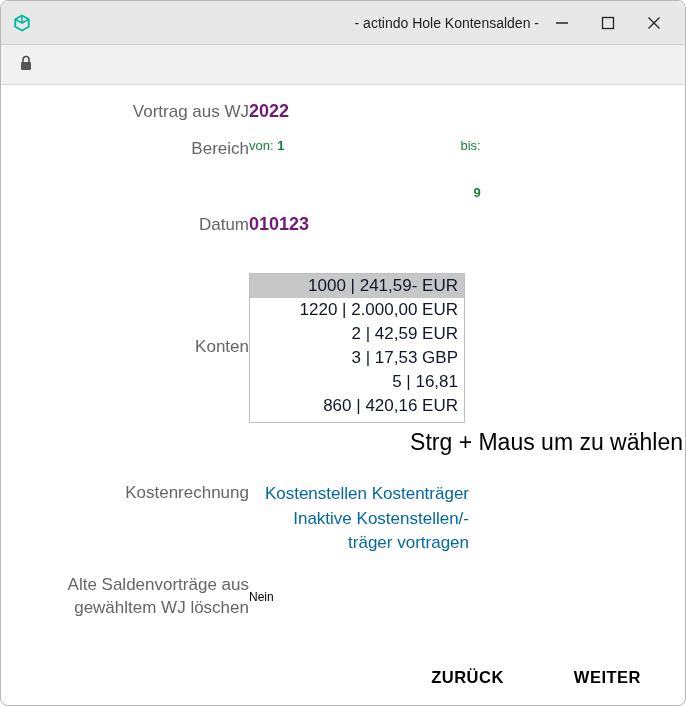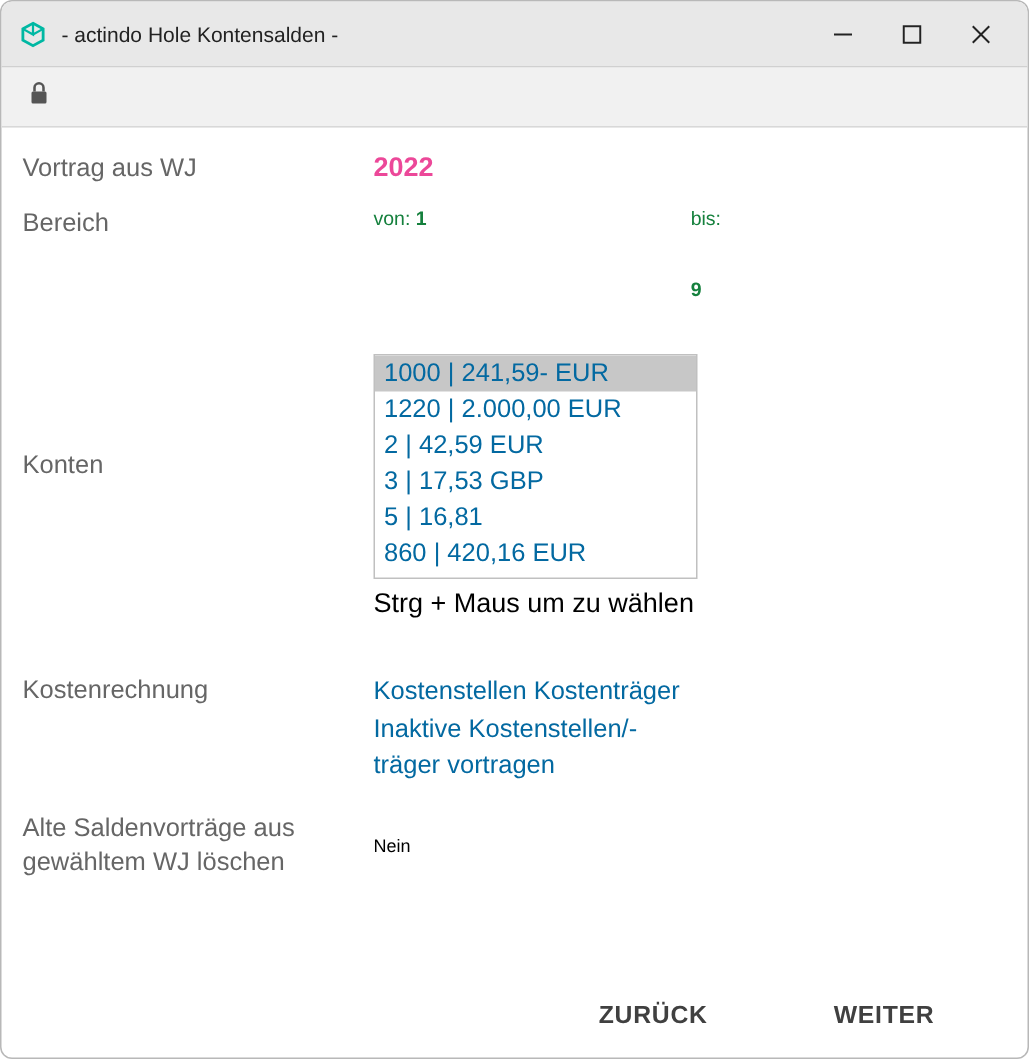--- a/index.html
+++ b/index.html
@@ -1,42 +1,42 @@
 <!DOCTYPE html>
 <html><head>
   <meta charset="utf-8">
   <style>
     * { margin: 0; padding: 0; box-sizing: border-box; font-family: 'Segoe UI', Arial, sans-serif; }
     body { width: 686px; height: 706px; background: #fff; }
-    .window { width: 100%; height: 100%; border: 1px solid #b8b8b8; border-radius: 8px; overflow: hidden; display: flex; flex-direction: column; background: #fff; }
+    .window { width: 100%; height: 100%; border: 1px solid #b8b8b8; border-radius: 8px; overflow: hidden; display: flex; flex-direction: column; background: #fff; text-align: right; }
     .titlebar { height: 44px; background: #e8e8e8; display: flex; align-items: center; padding-left: 12px; padding-right: 8px; border-bottom: 1px solid #d0d0d0; }
     .app-icon { width: 18px; height: 18px; margin-right: 10px; }
     .titlebar-title { flex: 1; font-size: 14px; color: #222; }
     .win-controls { display: flex; align-items: center; gap: 0; }
     .win-btn { width: 46px; height: 44px; display: flex; align-items: center; justify-content: center; cursor: default; }
     .win-btn svg { width: 14px; height: 14px; }
     .subbar { height: 40px; background: #f1f1f1; border-bottom: 1px solid #d8d8d8; display: flex; align-items: center; padding-left: 18px; }
-    .content { flex: 1; padding: 16px 20px 0 14px; display: flex; flex-direction: column; }
+    .content { flex: 1; padding: 16px 2px 0 14px; display: flex; flex-direction: column; }
     .form { flex: 1; }
     .row { display: flex; align-items: flex-start; margin-bottom: 18px; }
     .row.tight { margin-bottom: 14px; }
     .row.konten { align-items: center; margin-bottom: 6px; margin-top: 36px; }
     .lbl { width: 234px; font-size: 17px; color: #666; line-height: 1.35; }
-    .val { font-size: 18px; font-weight: 700; color: #ec4899; }
+    .val { font-size: 18px; font-weight: 700; color: #701a75; }
     .range-col { display: flex; flex-direction: column; }
     .range-top { font-size: 13px; color: #15803d; }
     .range-num { font-weight: 700; }
     .accounts-box { width: 216px; border: 1px solid #c0c0c0; background: #fff; overflow: hidden; }
-    .acct { font-size: 17px; color: #0369a1; padding: 2px 6px; white-space: nowrap; }
+    .acct { font-size: 17px; color: #0f172a; padding: 2px 6px; white-space: nowrap; }
     .acct.sel { background: #c7c7c7; }
     .acct-cut { height: 3px; overflow: hidden; }
-    .hint { font-size: 18px; color: #000; margin-top: 4px; margin-left: 234px; margin-bottom: 36px; }
+    .hint { font-size: 23px; color: #000; margin-top: 4px; margin-left: 234px; margin-bottom: 26px; }
     .kost { font-size: 17px; color: #0369a1; line-height: 1.45; max-width: 220px; }
     .footer { height: 56px; display: flex; justify-content: flex-end; align-items: center; gap: 70px; padding-right: 42px; padding-left: 30px; }
-    .footer-btn { font-size: 16.5px; font-weight: 700; color: #404040; letter-spacing: 0.5px; cursor: pointer; margin-left: 14px; }
+    .footer-btn { font-size: 16.5px; font-weight: 700; color: #000000; letter-spacing: 0.5px; cursor: pointer; }
     .range-right { margin-left: 176px; gap: 32px; }
     .nein-row { align-items: center; }
     .nein-val { font-size: 12px; color: #000; }
   </style>
 </head>
 <body>
 
 <div class="window">
   <div class="titlebar">
     <span class="app-icon">
@@ -89,20 +89,24 @@
           <div class="range-col">
             <span class="range-top"><span>von: </span><span class="range-num">1</span></span>
           </div>
           <div class="range-col range-right">
             <span class="range-top">bis:</span>
             <span class="range-top range-num">9</span>
           </div>
         </div>
       </div>
 
+      <div class="row">
+        <div class="lbl">Datum</div>
+        <div class="val">010123</div>
+      </div>
 
       <div class="row konten">
         <div class="lbl">Konten</div>
         <div>
           <div class="accounts-box">
             <div class="acct sel">1000 | 241,59- EUR</div>
             <div class="acct">1220 | 2.000,00 EUR</div>
             <div class="acct">2 | 42,59 EUR</div>
             <div class="acct">3 | 17,53 GBP</div>
             <div class="acct">5 | 16,81</div>

